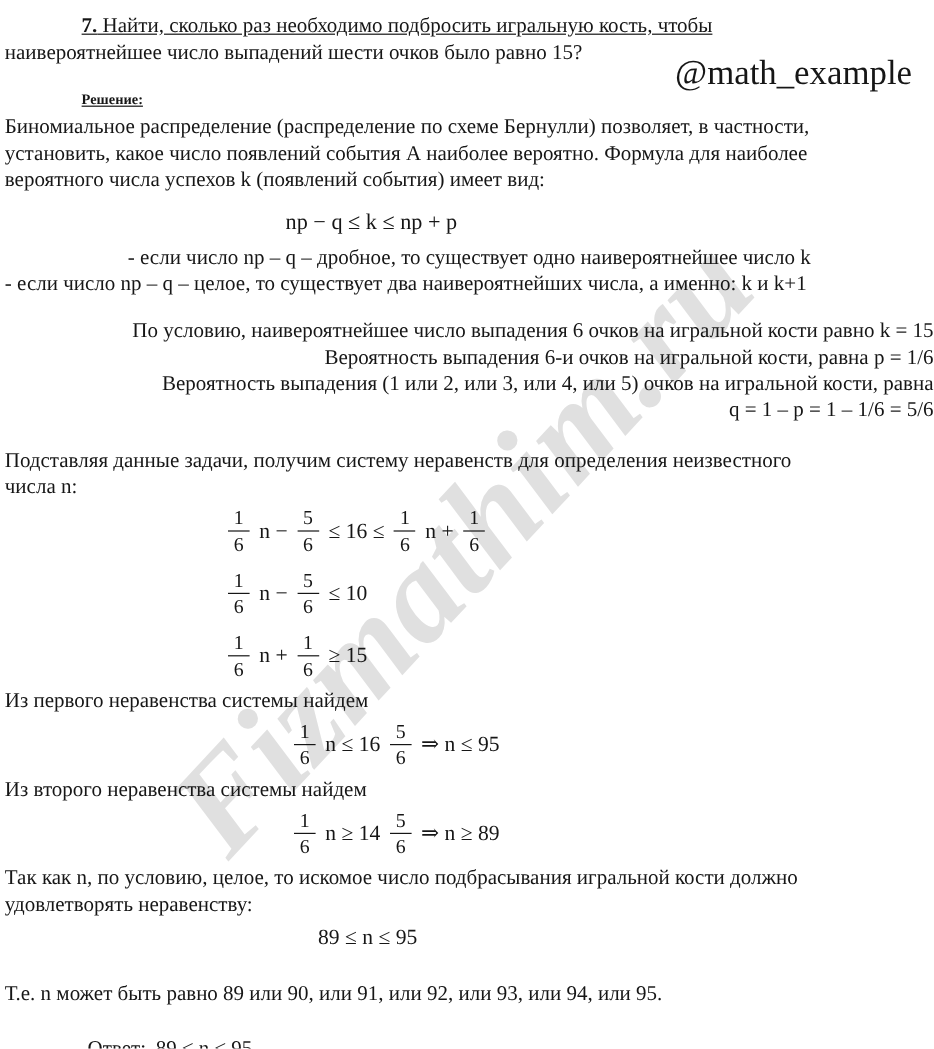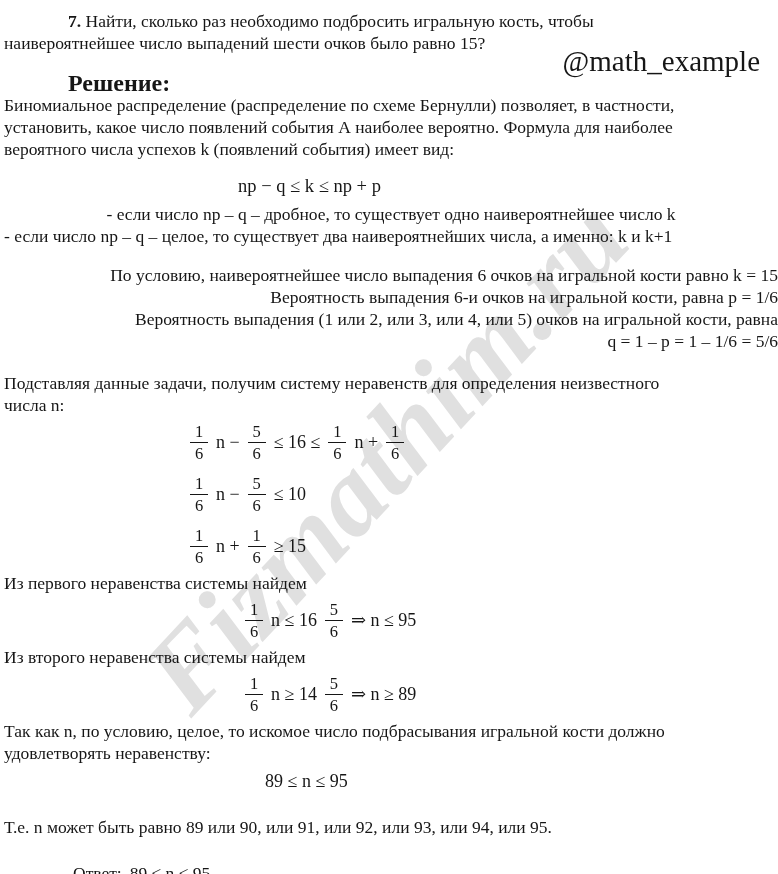--- a/index.html
+++ b/index.html
@@ -23,32 +23,32 @@
     font-weight: bold;
     font-style: italic;
     color: #e0e0e0;
     white-space: nowrap;
     z-index: 0;
     letter-spacing: 1px;
     user-select: none;
   }
   .content { position: relative; z-index: 1; padding-top: 10px; }
   .ln { white-space: nowrap; padding-left: 4px; }
-  .indent { padding-left: 68px; }
+  .indent { padding-left: 68px; text-decoration: underline; }
   .bold { font-weight: bold; }
   .handle {
     position: absolute;
     top: 44px;
     right: 18px;
     font-size: 29px;
     line-height: 34px;
     font-weight: normal;
     white-space: nowrap;
   }
-  .solution-heading { margin-top: 18px; font-size: 24px; }
+  .solution-heading { margin-top: 18px; font-size: 12px; }
   .formula-main {
     padding-left: 238px;
     font-size: 18.5px;
     line-height: 26px;
     margin-top: 13px;
     white-space: nowrap;
   }
   .cases { margin-top: 4px; text-align: center; }
   .block-gap-sm { margin-top: 17px; text-align: right; }
   .block-gap-md { margin-top: 20px; }

